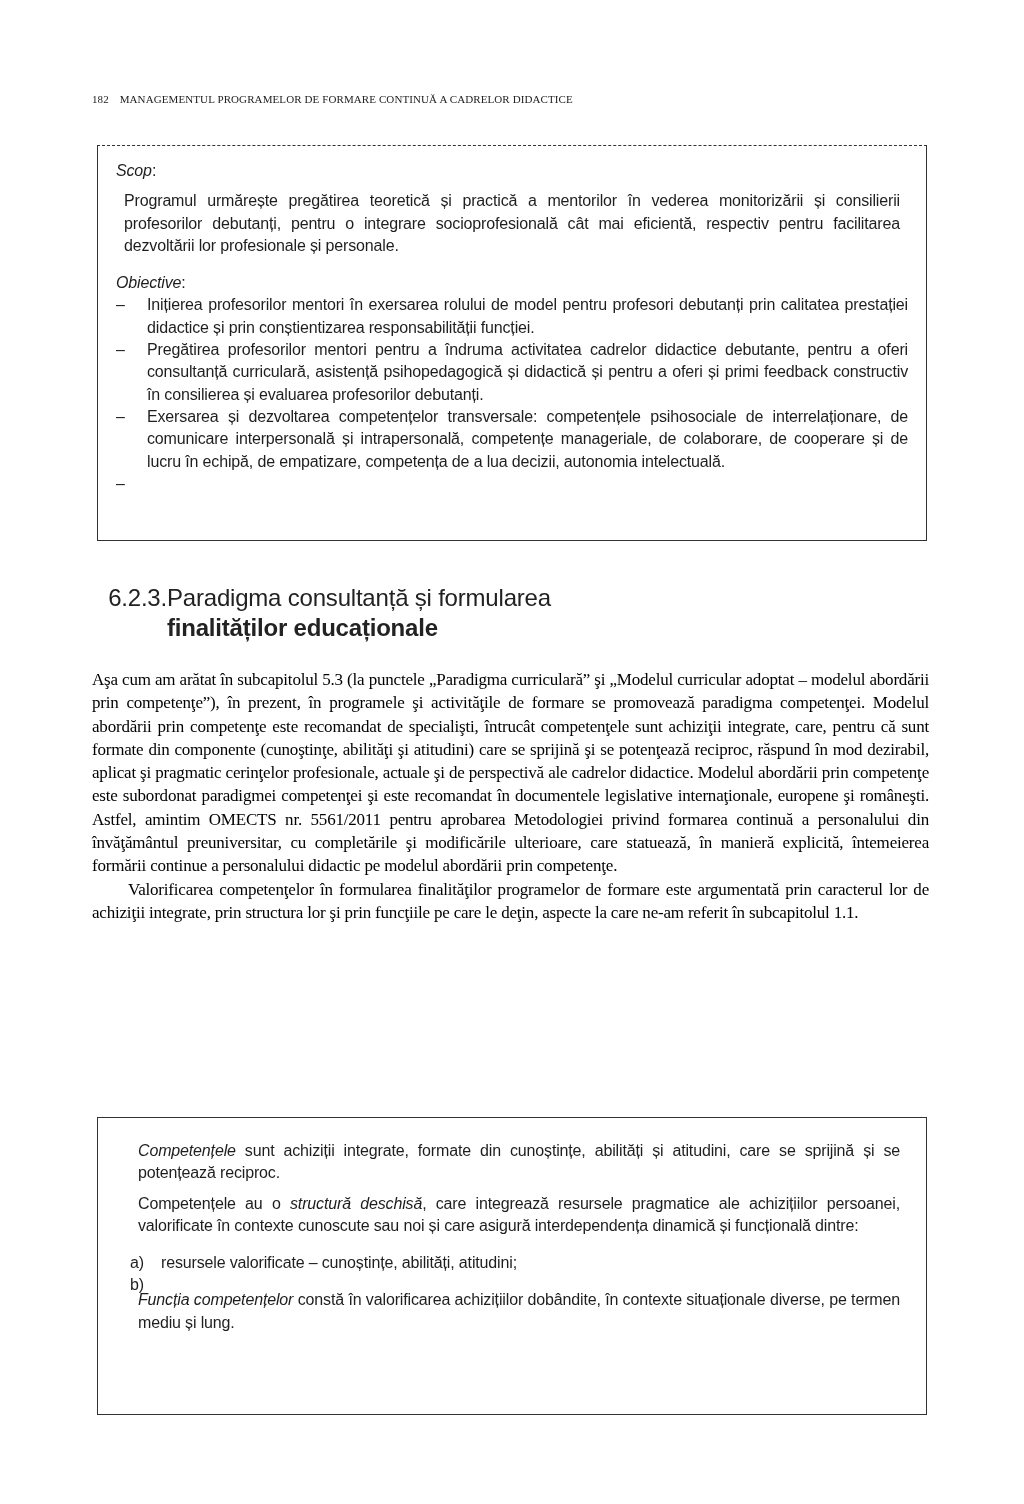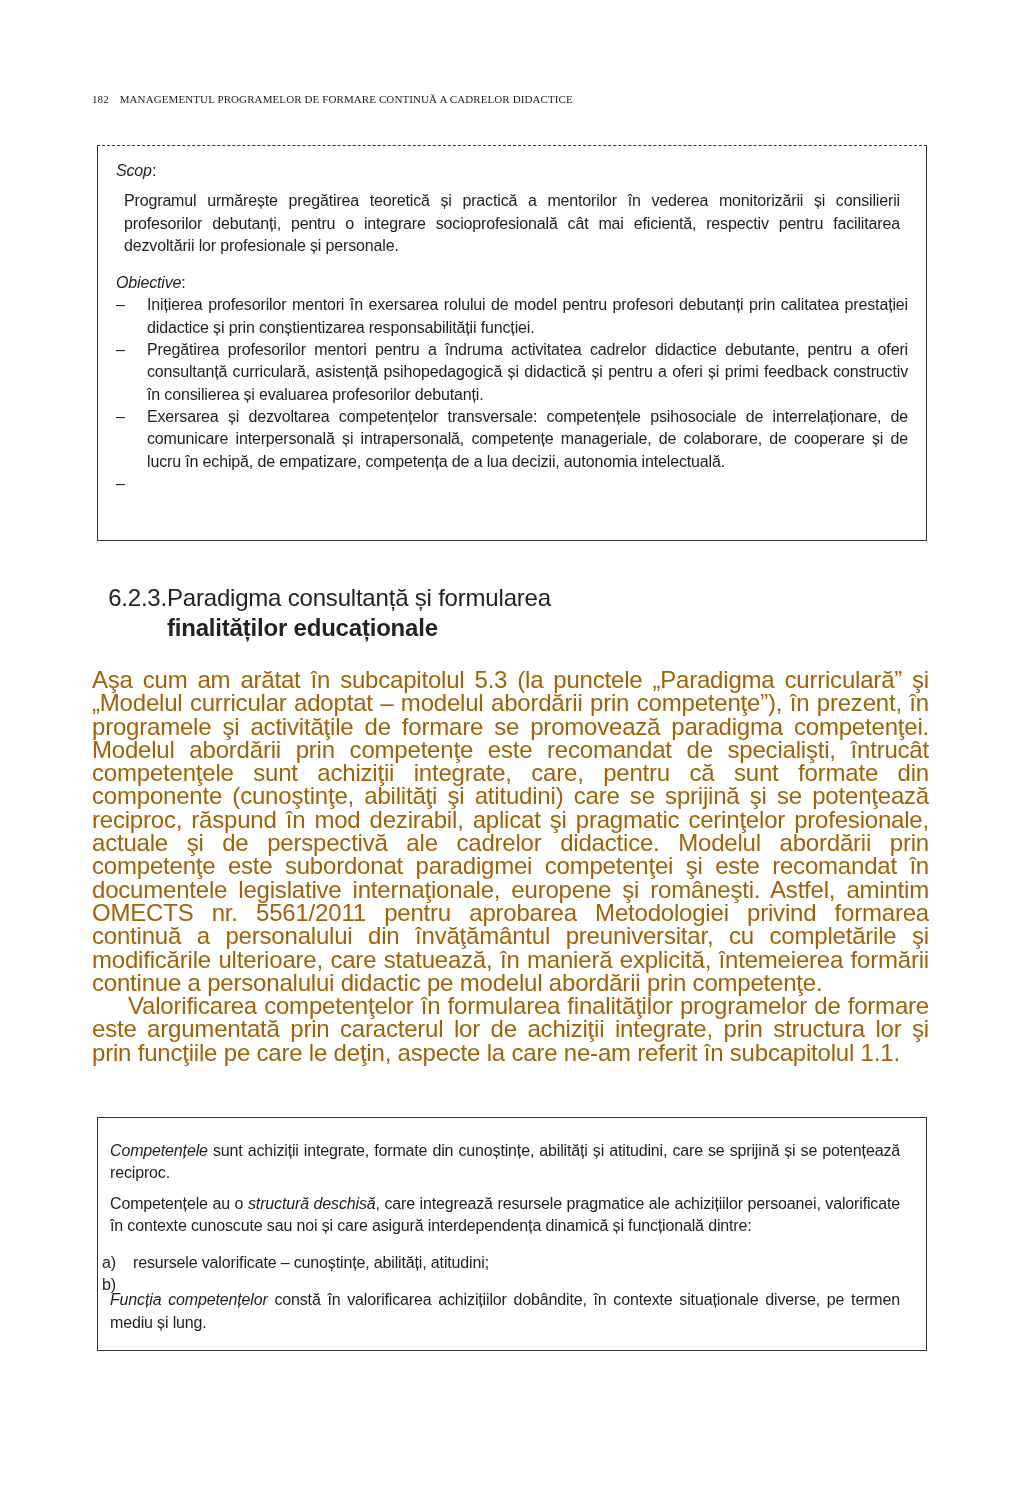--- a/index.html
+++ b/index.html
@@ -10,40 +10,40 @@
     color: #222;
   }
   .running-head .pg { margin-right: 8px; }
   .box {
     position: absolute; left: 97px; width: 830px;
     border: 1.5px solid #333; box-sizing: border-box;
     font-family: "Liberation Sans", sans-serif; font-size: 16px; line-height: 22.3px;
     color: #1e1e1e; letter-spacing: -0.15px;
   }
   .box1 { top: 145px; height: 396px; border-top: 1.5px dashed #333; padding: 14px 18px 0 18px; }
-  .box2 { top: 1117px; height: 234px; padding: 14px 18px 0 4px; }
+  .box2 { top: 1117px; height: 298px; padding: 14px 18px 0 32px; }
   .lbl { font-style: italic; }
   .para { margin: 8px; text-align: justify; }
   .gap { height: 7px; }
   ul.dash { list-style: none; margin: 0; padding: 0; }
   ul.dash li { position: relative; padding-left: 31px; text-align: justify; }
   ul.dash li .mark { position: absolute; left: 0; top: 0; }
   ol.alpha { list-style: none; margin: 0; padding: 0; }
   ol.alpha li { position: relative; padding-left: 31px; text-align: justify; }
   ol.alpha li .mark { position: absolute; left: 0; top: 0; }
   .heading {
     position: absolute; left: 92px; top: 583px; width: 840px;
     font-family: "Liberation Sans", sans-serif; font-size: 24px; line-height: 30px; color: #222;
     letter-spacing: -0.2px;
   }
   .heading .num { display: inline-block; width: 75px; text-align: right; }
   .heading .l2 { padding-left: 75px; display: block; font-weight: bold; }
   .body-text {
     position: absolute; left: 92px; top: 668px; width: 837px;
-    font-family: Liberation Sans, sans-serif; font-size: 24px; line-height: 23.3px; color: #a16207;
+    font-family: Liberation Serif, serif; font-size: 17px; line-height: 23.3px; color: #000000;
     letter-spacing: -0.2px;
   }
   .body-text p { margin: 0; text-align: justify; }
   .body-text p.indent { text-indent: 36px; }
 </style>
 </head>
 <body>
 
 <div class="running-head">
   <span class="pg">182</span>

